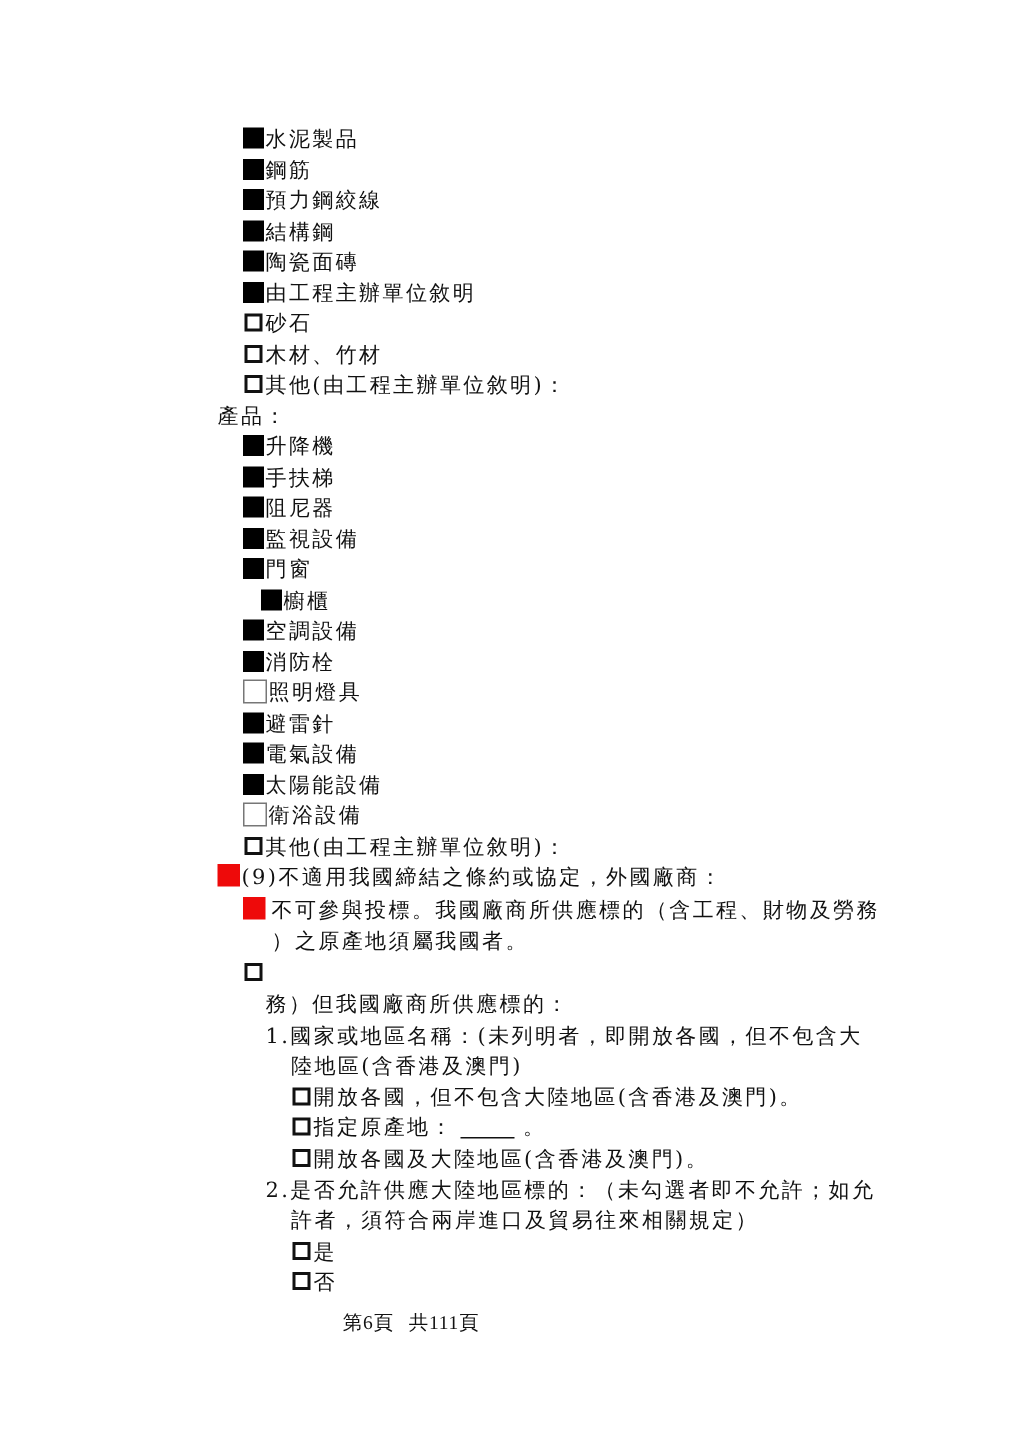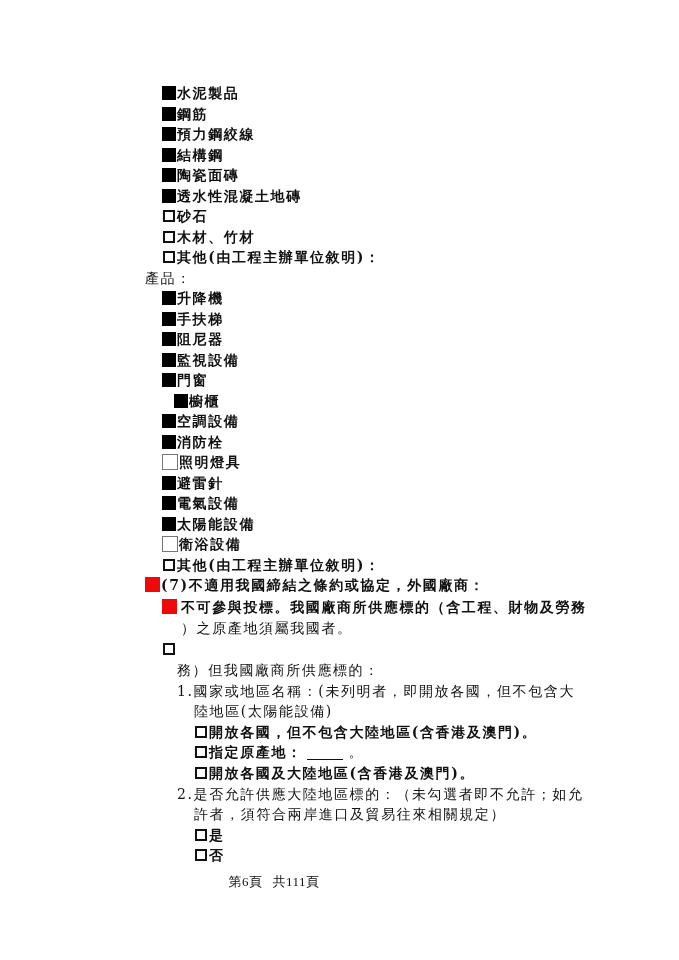--- a/index.html
+++ b/index.html
@@ -6,35 +6,35 @@
   body { width: 679px; height: 960px; position: relative; overflow: hidden;
          font-family: "DejaVu Serif", "Liberation Serif", serif; color: #111; }
   .line { position: absolute; left: 0; height: 20px; line-height: 20px;
           font-size: 14px; white-space: nowrap; letter-spacing: 1.6px; }
   .box { display: inline-block; width: 14px; height: 14px; vertical-align: -2px;
          margin-right: 1px; box-sizing: border-box; }
   .box.filled { background: #000; }
   .box.empty { border: 2px solid #111; width: 12px; height: 12px; margin: 0 2px 0 1px; vertical-align: -1px; }
   .box.empty-thin { border: 1px solid #777; width: 16px; height: 16px; vertical-align: -3px; }
   .box.red { background: #ee0a0a; width: 15px; height: 15px; }
-  .label { display: inline; font-weight: bold; }
+  .label { display: inline; }
   .blank { display: inline-block; width: 36px; border-bottom: 1.5px solid #111; height: 14px; vertical-align: -3px; margin: 0 6px 0 4px; }
   .footer { position: absolute; top: 873px; left: 0; width: 548px; text-align: center;
             font-size: 13px; font-family: "Liberation Serif", "DejaVu Serif", serif; letter-spacing: 0.5px; }
   .footer span + span { margin-left: 10px; }
 </style>
 </head>
 <body>
 
 <div class="line" style="top:83px;left:162px"><span class="box filled"></span><span class="label">水泥製品</span></div>
 <div class="line" style="top:104px;left:162px"><span class="box filled"></span><span class="label">鋼筋</span></div>
 <div class="line" style="top:124px;left:162px"><span class="box filled"></span><span class="label">預力鋼絞線</span></div>
 <div class="line" style="top:145px;left:162px"><span class="box filled"></span><span class="label">結構鋼</span></div>
 <div class="line" style="top:165px;left:162px"><span class="box filled"></span><span class="label">陶瓷面磚</span></div>
-<div class="line" style="top:186px;left:162px"><span class="box filled"></span><span class="label">透水性混凝土地磚</span></div>
+<div class="line" style="top:186px;left:162px"><span class="box filled"></span><span class="label">由工程主辦單位敘明</span></div>
 <div class="line" style="top:206px;left:162px"><span class="box empty"></span><span class="label">砂石</span></div>
 <div class="line" style="top:227px;left:162px"><span class="box empty"></span><span class="label">木材、竹材</span></div>
 <div class="line" style="top:247px;left:162px"><span class="box empty"></span><span class="label">其他(由工程主辦單位敘明)：</span></div>
 
 <div class="line" style="top:268px;left:145px">產品：</div>
 
 <div class="line" style="top:288px;left:162px"><span class="box filled"></span><span class="label">升降機</span></div>
 <div class="line" style="top:309px;left:162px"><span class="box filled"></span><span class="label">手扶梯</span></div>
 <div class="line" style="top:329px;left:162px"><span class="box filled"></span><span class="label">阻尼器</span></div>
 <div class="line" style="top:350px;left:162px"><span class="box filled"></span><span class="label">監視設備</span></div>
@@ -42,30 +42,30 @@
 <div class="line" style="top:391px;left:174px"><span class="box filled"></span><span class="label">櫥櫃</span></div>
 <div class="line" style="top:411px;left:162px"><span class="box filled"></span><span class="label">空調設備</span></div>
 <div class="line" style="top:432px;left:162px"><span class="box filled"></span><span class="label">消防栓</span></div>
 <div class="line" style="top:452px;left:162px"><span class="box empty-thin"></span><span class="label">照明燈具</span></div>
 <div class="line" style="top:473px;left:162px"><span class="box filled"></span><span class="label">避雷針</span></div>
 <div class="line" style="top:493px;left:162px"><span class="box filled"></span><span class="label">電氣設備</span></div>
 <div class="line" style="top:514px;left:162px"><span class="box filled"></span><span class="label">太陽能設備</span></div>
 <div class="line" style="top:534px;left:162px"><span class="box empty-thin"></span><span class="label">衛浴設備</span></div>
 <div class="line" style="top:555px;left:162px"><span class="box empty"></span><span class="label">其他(由工程主辦單位敘明)：</span></div>
 
-<div class="line" style="top:575px;left:145px"><span class="box red"></span><span class="label">(7)不適用我國締結之條約或協定，外國廠商：</span></div>
+<div class="line" style="top:575px;left:145px"><span class="box red"></span><span class="label">(9)不適用我國締結之條約或協定，外國廠商：</span></div>
 
 <div class="line" style="top:597px;left:162px"><span class="box red" style="margin-right:4px"></span><span class="label">不可參與投標。我國廠商所供應標的（含工程、財物及勞務</span></div>
 <div class="line" style="top:618px;left:181px">）之原產地須屬我國者。</div>
 
 <div class="line" style="top:639px;left:162px"><span class="box empty" style="margin-right:0"></span></div>
 <div class="line" style="top:660px;left:177px">務）但我國廠商所供應標的：</div>
 
 <div class="line" style="top:681px;left:177px">1.國家或地區名稱：(未列明者，即開放各國，但不包含大</div>
-<div class="line" style="top:701px;left:194px">陸地區(太陽能設備)</div>
+<div class="line" style="top:701px;left:194px">陸地區(含香港及澳門)</div>
 <div class="line" style="top:722px;left:194px"><span class="box empty"></span><span class="label">開放各國，但不包含大陸地區(含香港及澳門)。</span></div>
 <div class="line" style="top:742px;left:194px"><span class="box empty"></span><span class="label">指定原產地：</span><span class="blank"></span><span>。</span></div>
 <div class="line" style="top:763px;left:194px"><span class="box empty"></span><span class="label">開放各國及大陸地區(含香港及澳門)。</span></div>
 
 <div class="line" style="top:784px;left:177px">2.是否允許供應大陸地區標的：（未勾選者即不允許；如允</div>
 <div class="line" style="top:804px;left:194px">許者，須符合兩岸進口及貿易往來相關規定）</div>
 <div class="line" style="top:825px;left:194px"><span class="box empty"></span><span class="label">是</span></div>
 <div class="line" style="top:845px;left:194px"><span class="box empty"></span><span class="label">否</span></div>
 
 <div class="footer"><span>第6頁</span><span>共111頁</span></div>

